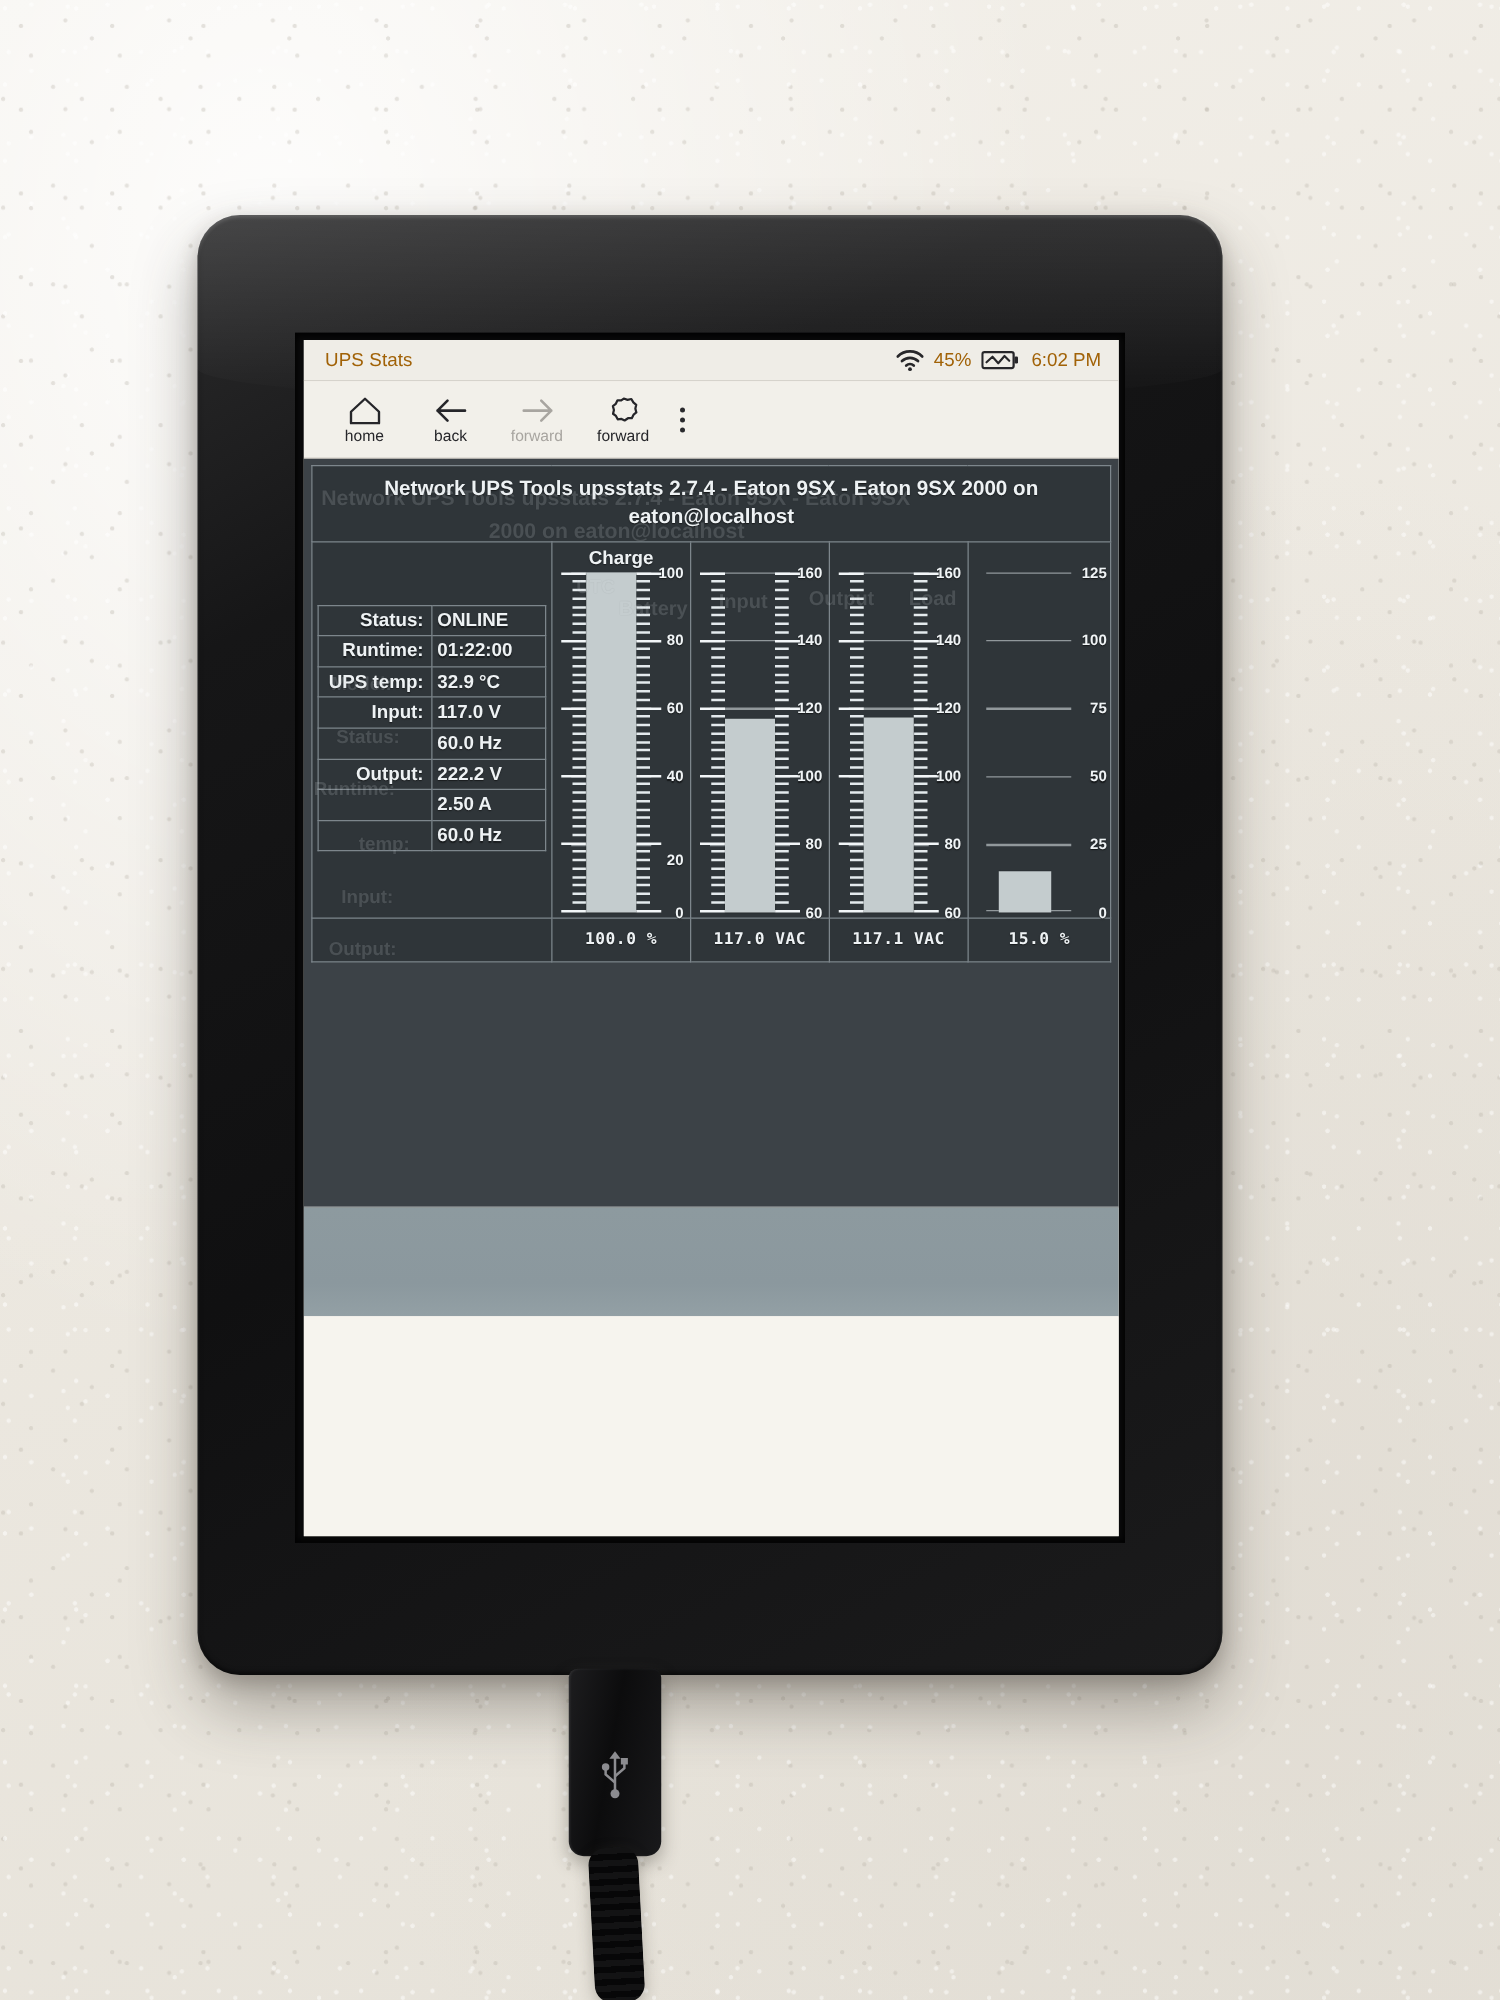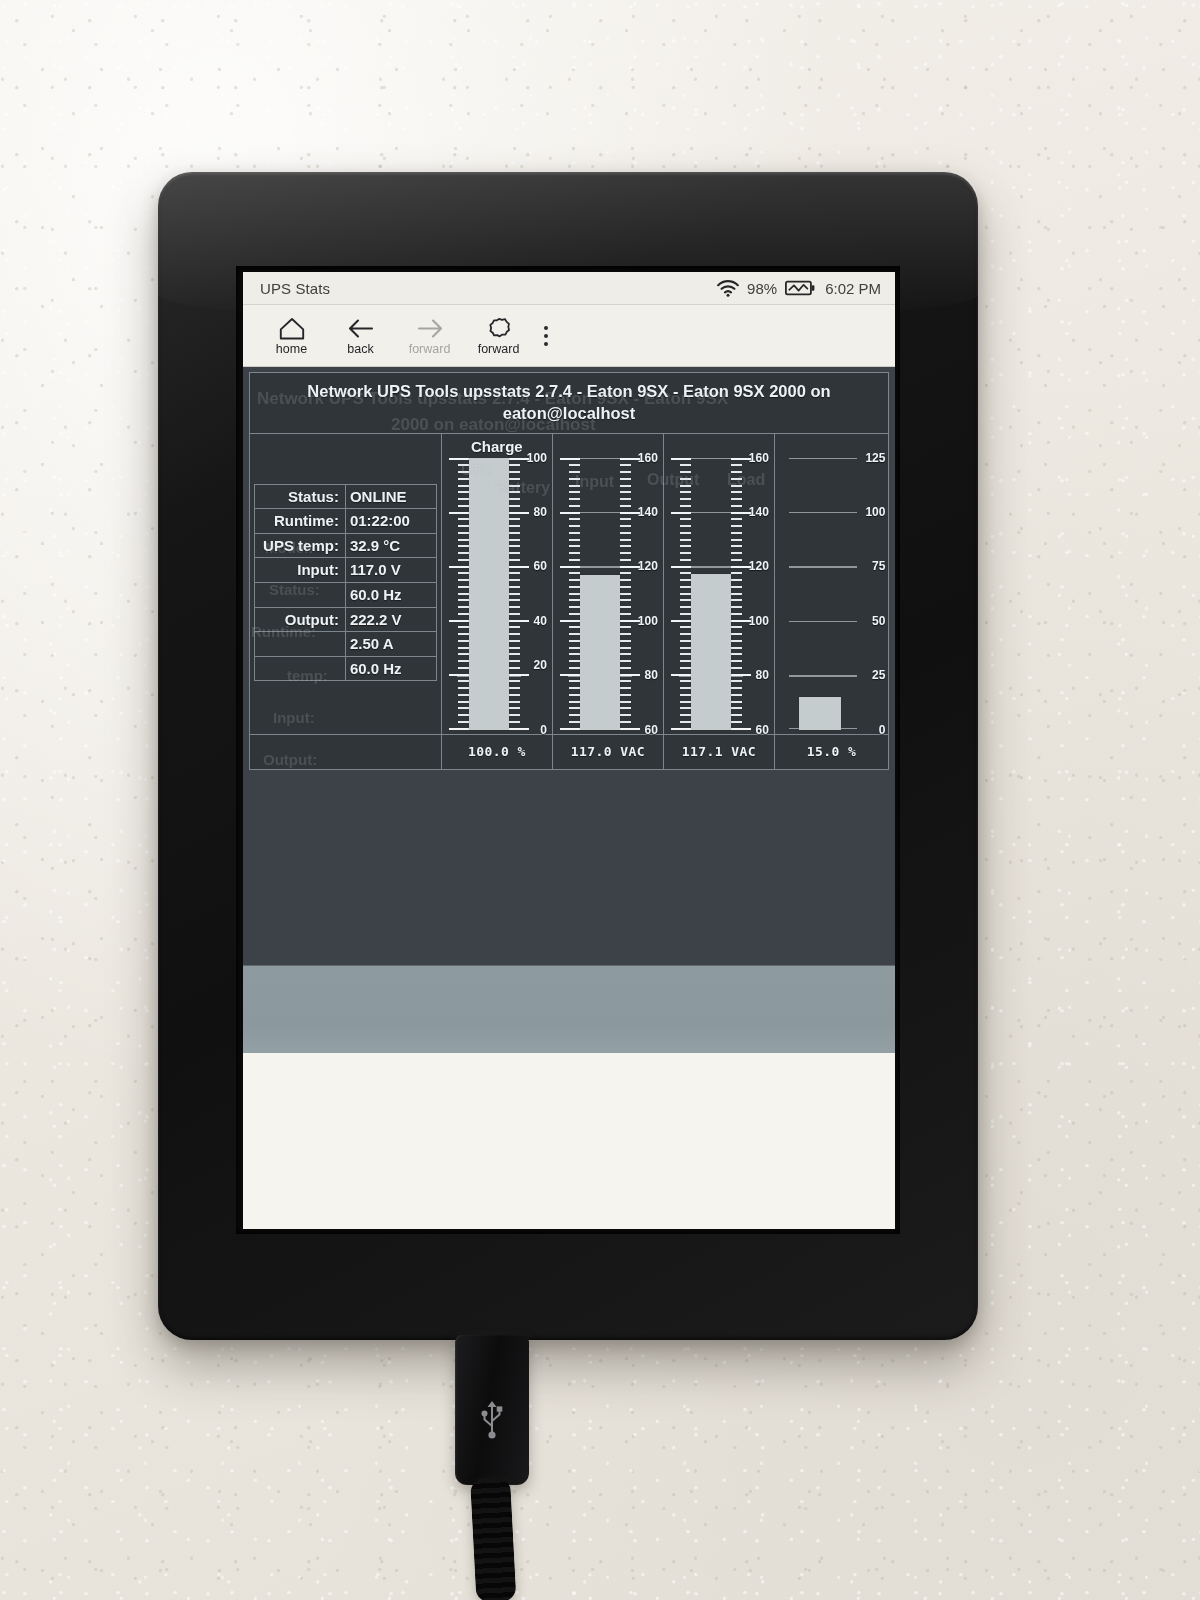--- a/index.html
+++ b/index.html
@@ -77,21 +77,21 @@
     overflow: hidden;
   }
 
   
   .status-bar {
     height: 33px;
     display: flex; align-items: center;
     padding: 0 14px 0 17px;
     background: #efede7;
     border-bottom: 1px solid #d6d3cc;
-    font-size: 15px; color: #404040;
+    font-size: 15px; color: #a16207;
   }
   .status-title { flex: 1; letter-spacing: .1px; }
   .status-right { display: flex; align-items: center; gap: 8px; }
   .status-right .pct { font-size: 15px; }
   .status-right .time { font-size: 15px; margin-left: 2px; }
 
   svg.ico { display: block; }
 
   
   .toolbar {
@@ -337,21 +337,21 @@
           <div class="status-title">UPS Stats</div>
           <div class="status-right">
             <span>
               <svg class="ico" width="22" height="17" viewBox="0 0 22 17">
                 <path d="M1.2 5.2 A14 14 0 0 1 20.8 5.2" fill="none" stroke="#27272a" stroke-width="2.2" stroke-linecap="round"></path>
                 <path d="M4.6 8.8 A9.4 9.4 0 0 1 17.4 8.8" fill="none" stroke="#27272a" stroke-width="2.2" stroke-linecap="round"></path>
                 <path d="M8.0 12.4 A4.6 4.6 0 0 1 14.0 12.4" fill="none" stroke="#27272a" stroke-width="2.2" stroke-linecap="round"></path>
                 <circle cx="11" cy="15.3" r="1.5" fill="#27272a"></circle>
               </svg>
             </span>
-            <span class="pct">98%</span>
+            <span class="pct">45%</span>
             <span>
               <svg class="ico" width="30" height="16" viewBox="0 0 30 16">
                 <rect x="0.9" y="1.6" width="25" height="12.8" rx="1.6" fill="none" stroke="#27272a" stroke-width="1.8"></rect>
                 <rect x="26.6" y="5.2" width="2.8" height="5.6" rx="1" fill="#27272a"></rect>
                 <path d="M4.2 9.8 L9 5.4 L13.6 10.6 L18.6 4.8 L22.4 8.6" fill="none" stroke="#27272a" stroke-width="1.7" stroke-linejoin="round" stroke-linecap="round"></path>
               </svg>
             </span>
             <span class="time">6:02 PM</span>
           </div>
         </div>
@@ -566,21 +566,21 @@
                         <i style="top: 249.75px;"></i>
                         <i style="top: 256.5px;"></i>
                         <i style="top: 263.25px;"></i>
                         <i class="major" style="top: 270px;"></i>
                       </div>
                   <div class="bar-track">
                     <div class="bar-fill" style="height: 272px;"></div>
                   </div>
                   <div class="scale-labels">
                         <span style="top: 272px;">0</span>
-                        <span style="top: 207px;">20</span>
+                        <span style="top: 230px;">20</span>
                         <span style="top: 163.2px;">40</span>
                         <span style="top: 108.8px;">60</span>
                         <span style="top: 54.4px;">80</span>
                         <span style="top: 0px;">100</span>
                       </div>
                 </div>
               </td>
 
               <td class="gauge-cell">
                 <div class="gauge-title empty">&nbsp;</div>

